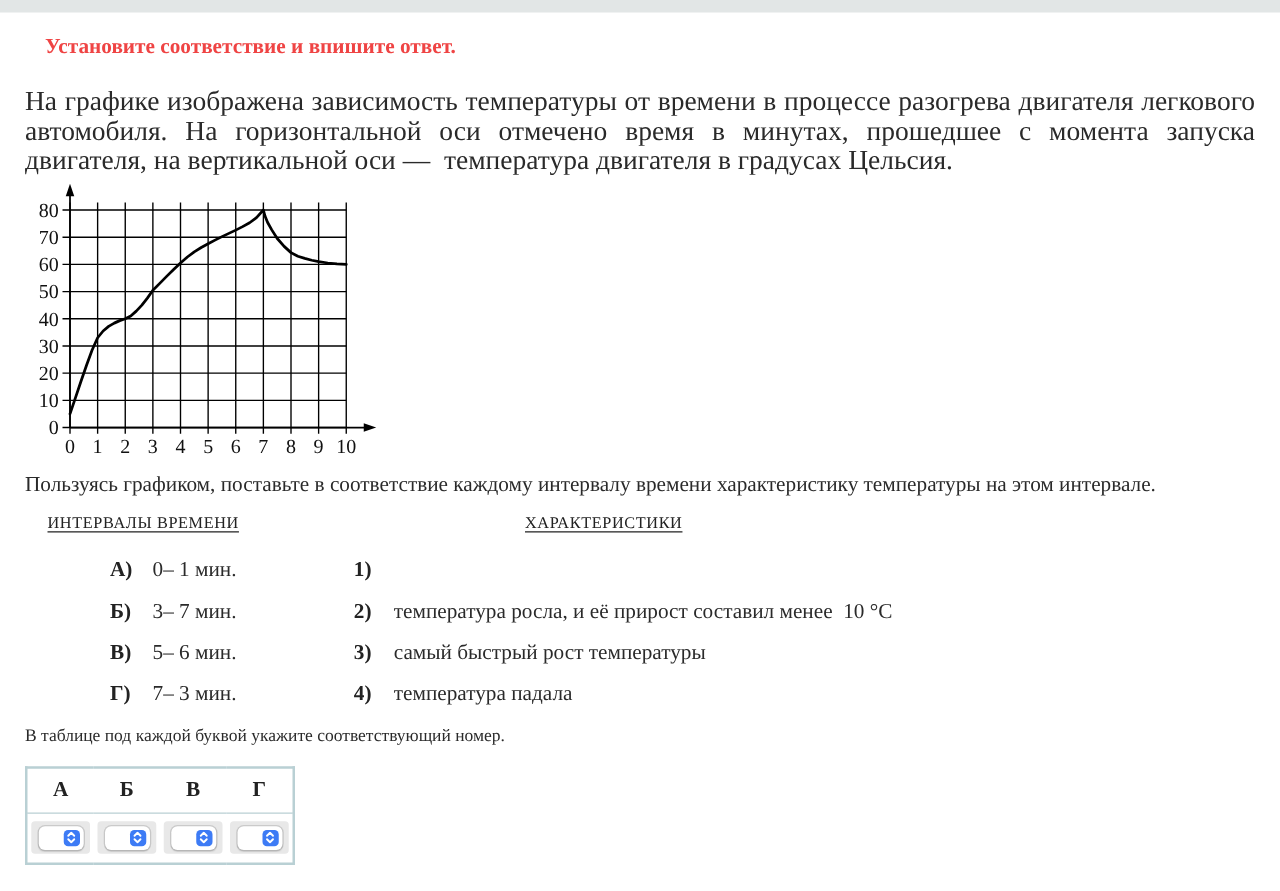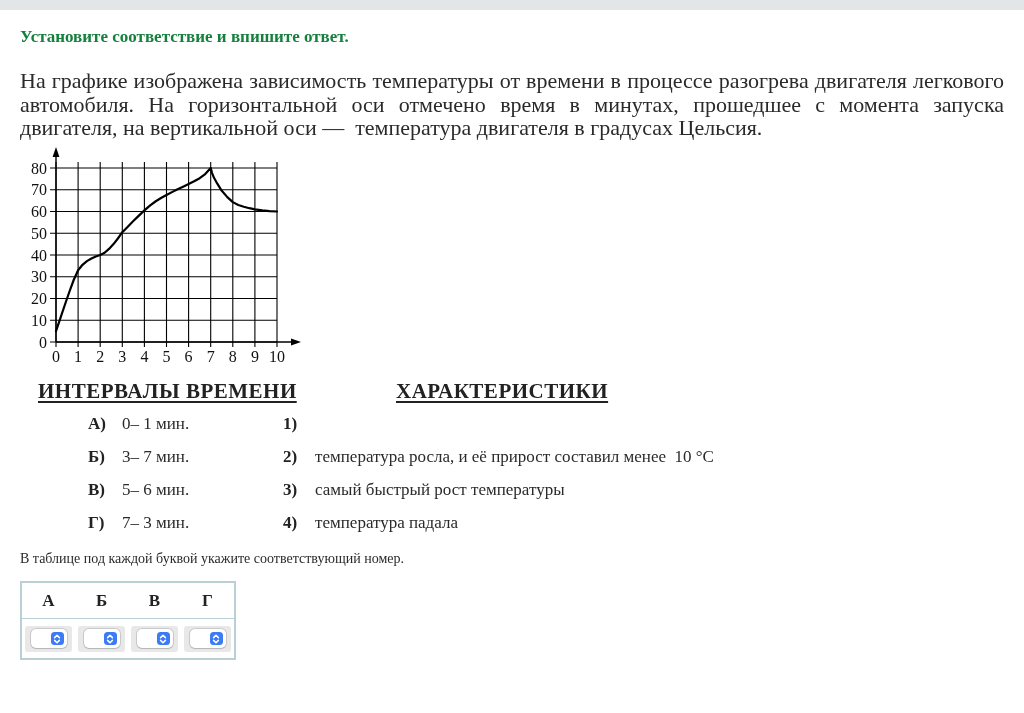--- a/index.html
+++ b/index.html
@@ -4,36 +4,36 @@
 <style>
   html,body { margin:0; padding:0; background:#fff; }
   body {
     width:1024px; height:713px; overflow:hidden;
     font-family:"Liberation Serif","DejaVu Serif",serif;
     color:#2a2a2a;
   }
   .topbar { height:10px; background:#e2e6e6; }
   .content { padding:0 20px; }
   .page-title {
-    font-size:17px; font-weight:bold; color:#15803d;
-    margin:17px 0 0 0; line-height:19px;
+    font-size:17px; font-weight:bold; color:#ef4444;
+    margin:17px 0 0 16px; line-height:19px;
   }
   .intro {
     margin:23px 0 0 0; font-size:22px; line-height:23.5px;
     text-align:justify;
   }
   #chart-svg { display:block; margin-top:6px; }
   .instruction { margin:8px 0 0 0; font-size:17px; line-height:23.5px; }
   .match-headers { position:relative; height:22px; margin-top:11px; }
   .match-headers span {
-    position:absolute; top:0; font-size:21px; font-weight:bold; color:#222;
+    position:absolute; top:0; font-size:13px; font-weight:normal; color:#222;
     text-decoration:underline; text-underline-offset:3px; letter-spacing:0.5px;
   }
   .hdr-left { left:18px; }
-  .hdr-right { left:376px; }
+  .hdr-right { left:400px; }
   .match-rows { margin-top:7px; }
   .match-row {
     display:grid; grid-template-columns:34px 161px 32px auto;
     padding-left:68px; height:33px; align-items:center; font-size:17px;
   }
   .b { font-weight:bold; color:#222; }
   .table-note { margin:7px 0 0 0; font-size:14px; line-height:23.5px; }
   table.answer-table {
     border-collapse:collapse; margin-top:11px;
     border:2px solid #b9d0d4;
@@ -114,20 +114,21 @@
       <text x="102.3" y="216" text-anchor="middle" font-size="16" fill="#111">3</text>
       <text x="124.4" y="216" text-anchor="middle" font-size="16" fill="#111">4</text>
       <text x="146.5" y="216" text-anchor="middle" font-size="16" fill="#111">5</text>
       <text x="168.6" y="216" text-anchor="middle" font-size="16" fill="#111">6</text>
       <text x="190.7" y="216" text-anchor="middle" font-size="16" fill="#111">7</text>
       <text x="212.8" y="216" text-anchor="middle" font-size="16" fill="#111">8</text>
       <text x="234.9" y="216" text-anchor="middle" font-size="16" fill="#111">9</text>
       <text x="257" y="216" text-anchor="middle" font-size="16" fill="#111">10</text>
     </svg>
 
+  <p class="instruction">Пользуясь графиком, поставьте в соответствие каждому интервалу времени характеристику температуры на этом интервале.</p>
 
   <div class="match-headers">
     <span class="hdr-left">ИНТЕРВАЛЫ ВРЕМЕНИ</span>
     <span class="hdr-right">ХАРАКТЕРИСТИКИ</span>
   </div>
 
   <div class="match-rows">
     <div class="match-row">
       <span class="b">А)</span>
       <span>0– 1 мин.</span>

